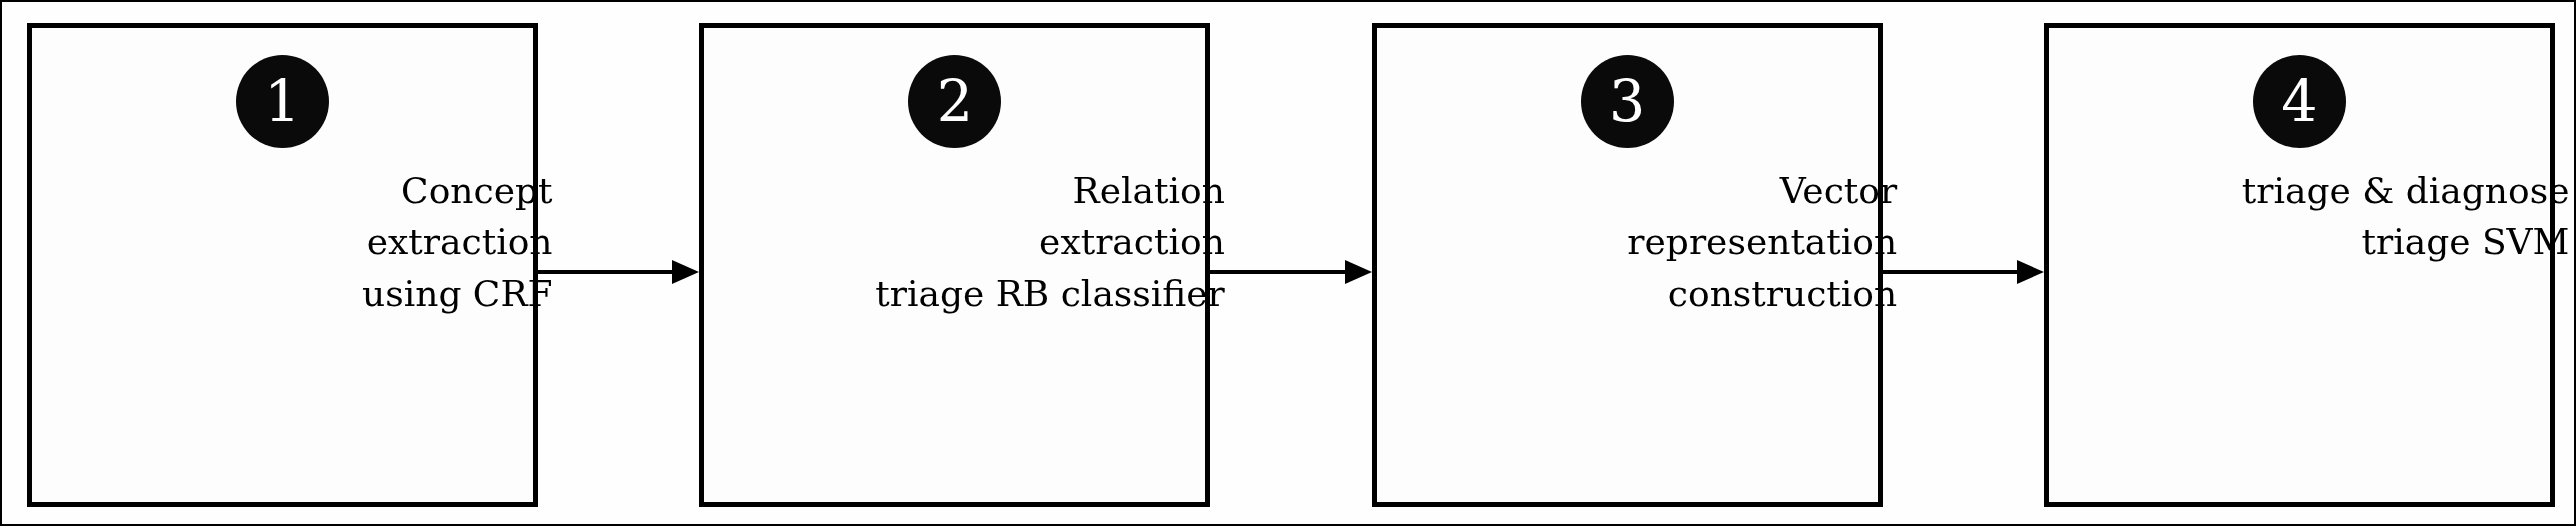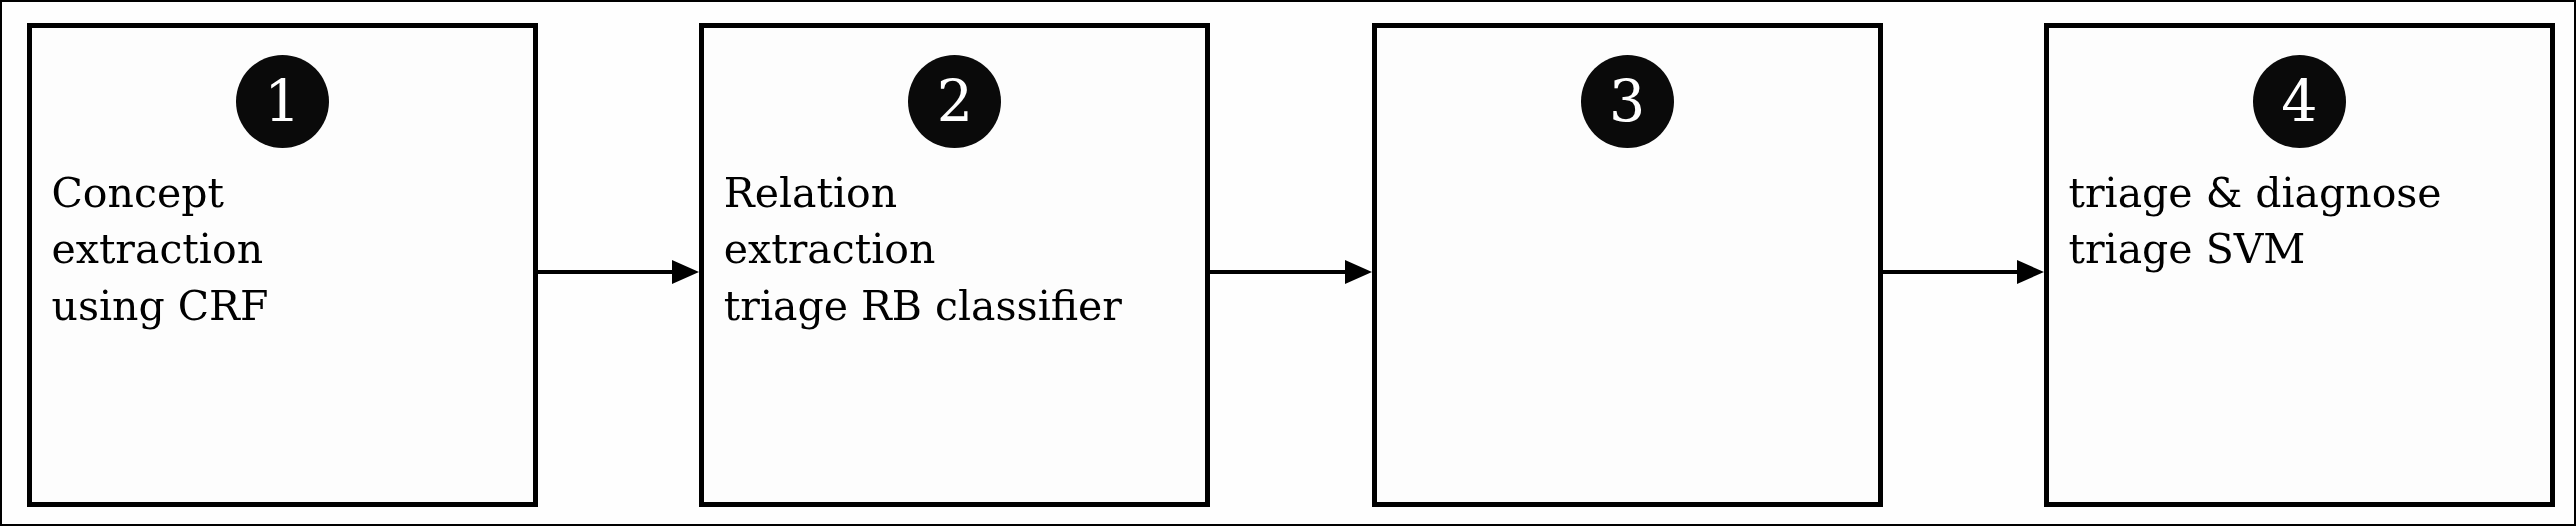--- a/index.html
+++ b/index.html
@@ -50,23 +50,23 @@
     align-items: center;
     justify-content: center;
     font-size: 57px;
     line-height: 1;
     font-family: "DejaVu Serif", "Liberation Serif", serif;
     user-select: none;
   }
   .step-text {
     margin-top: 17.3px;
     width: 100%;
-    text-align: left;
+    text-align: right;
     color: #000000;
-    font-size: 41px;
+    font-size: 36px;
     line-height: 1.02;
     margin-left: 39px;
   }
   .step-line {
     display: block;
     white-space: nowrap;
     padding: 7.3px 0;
   }
   .arrow-gap {
     flex: 1 1 auto;
@@ -130,20 +130,25 @@
 
     <div class="arrow-gap">
       <div class="arrow">
         <div class="arrow-shaft"></div>
         <div class="arrow-head"></div>
       </div>
     </div>
 
     <div class="step-box">
       <div class="step-badge">3</div>
+      <div class="step-text">
+        <span class="step-line">Vector</span>
+        <span class="step-line">representation</span>
+        <span class="step-line">construction</span>
+      </div>
     </div>
 
     <div class="arrow-gap">
       <div class="arrow">
         <div class="arrow-shaft"></div>
         <div class="arrow-head"></div>
       </div>
     </div>
 
     <div class="step-box">

